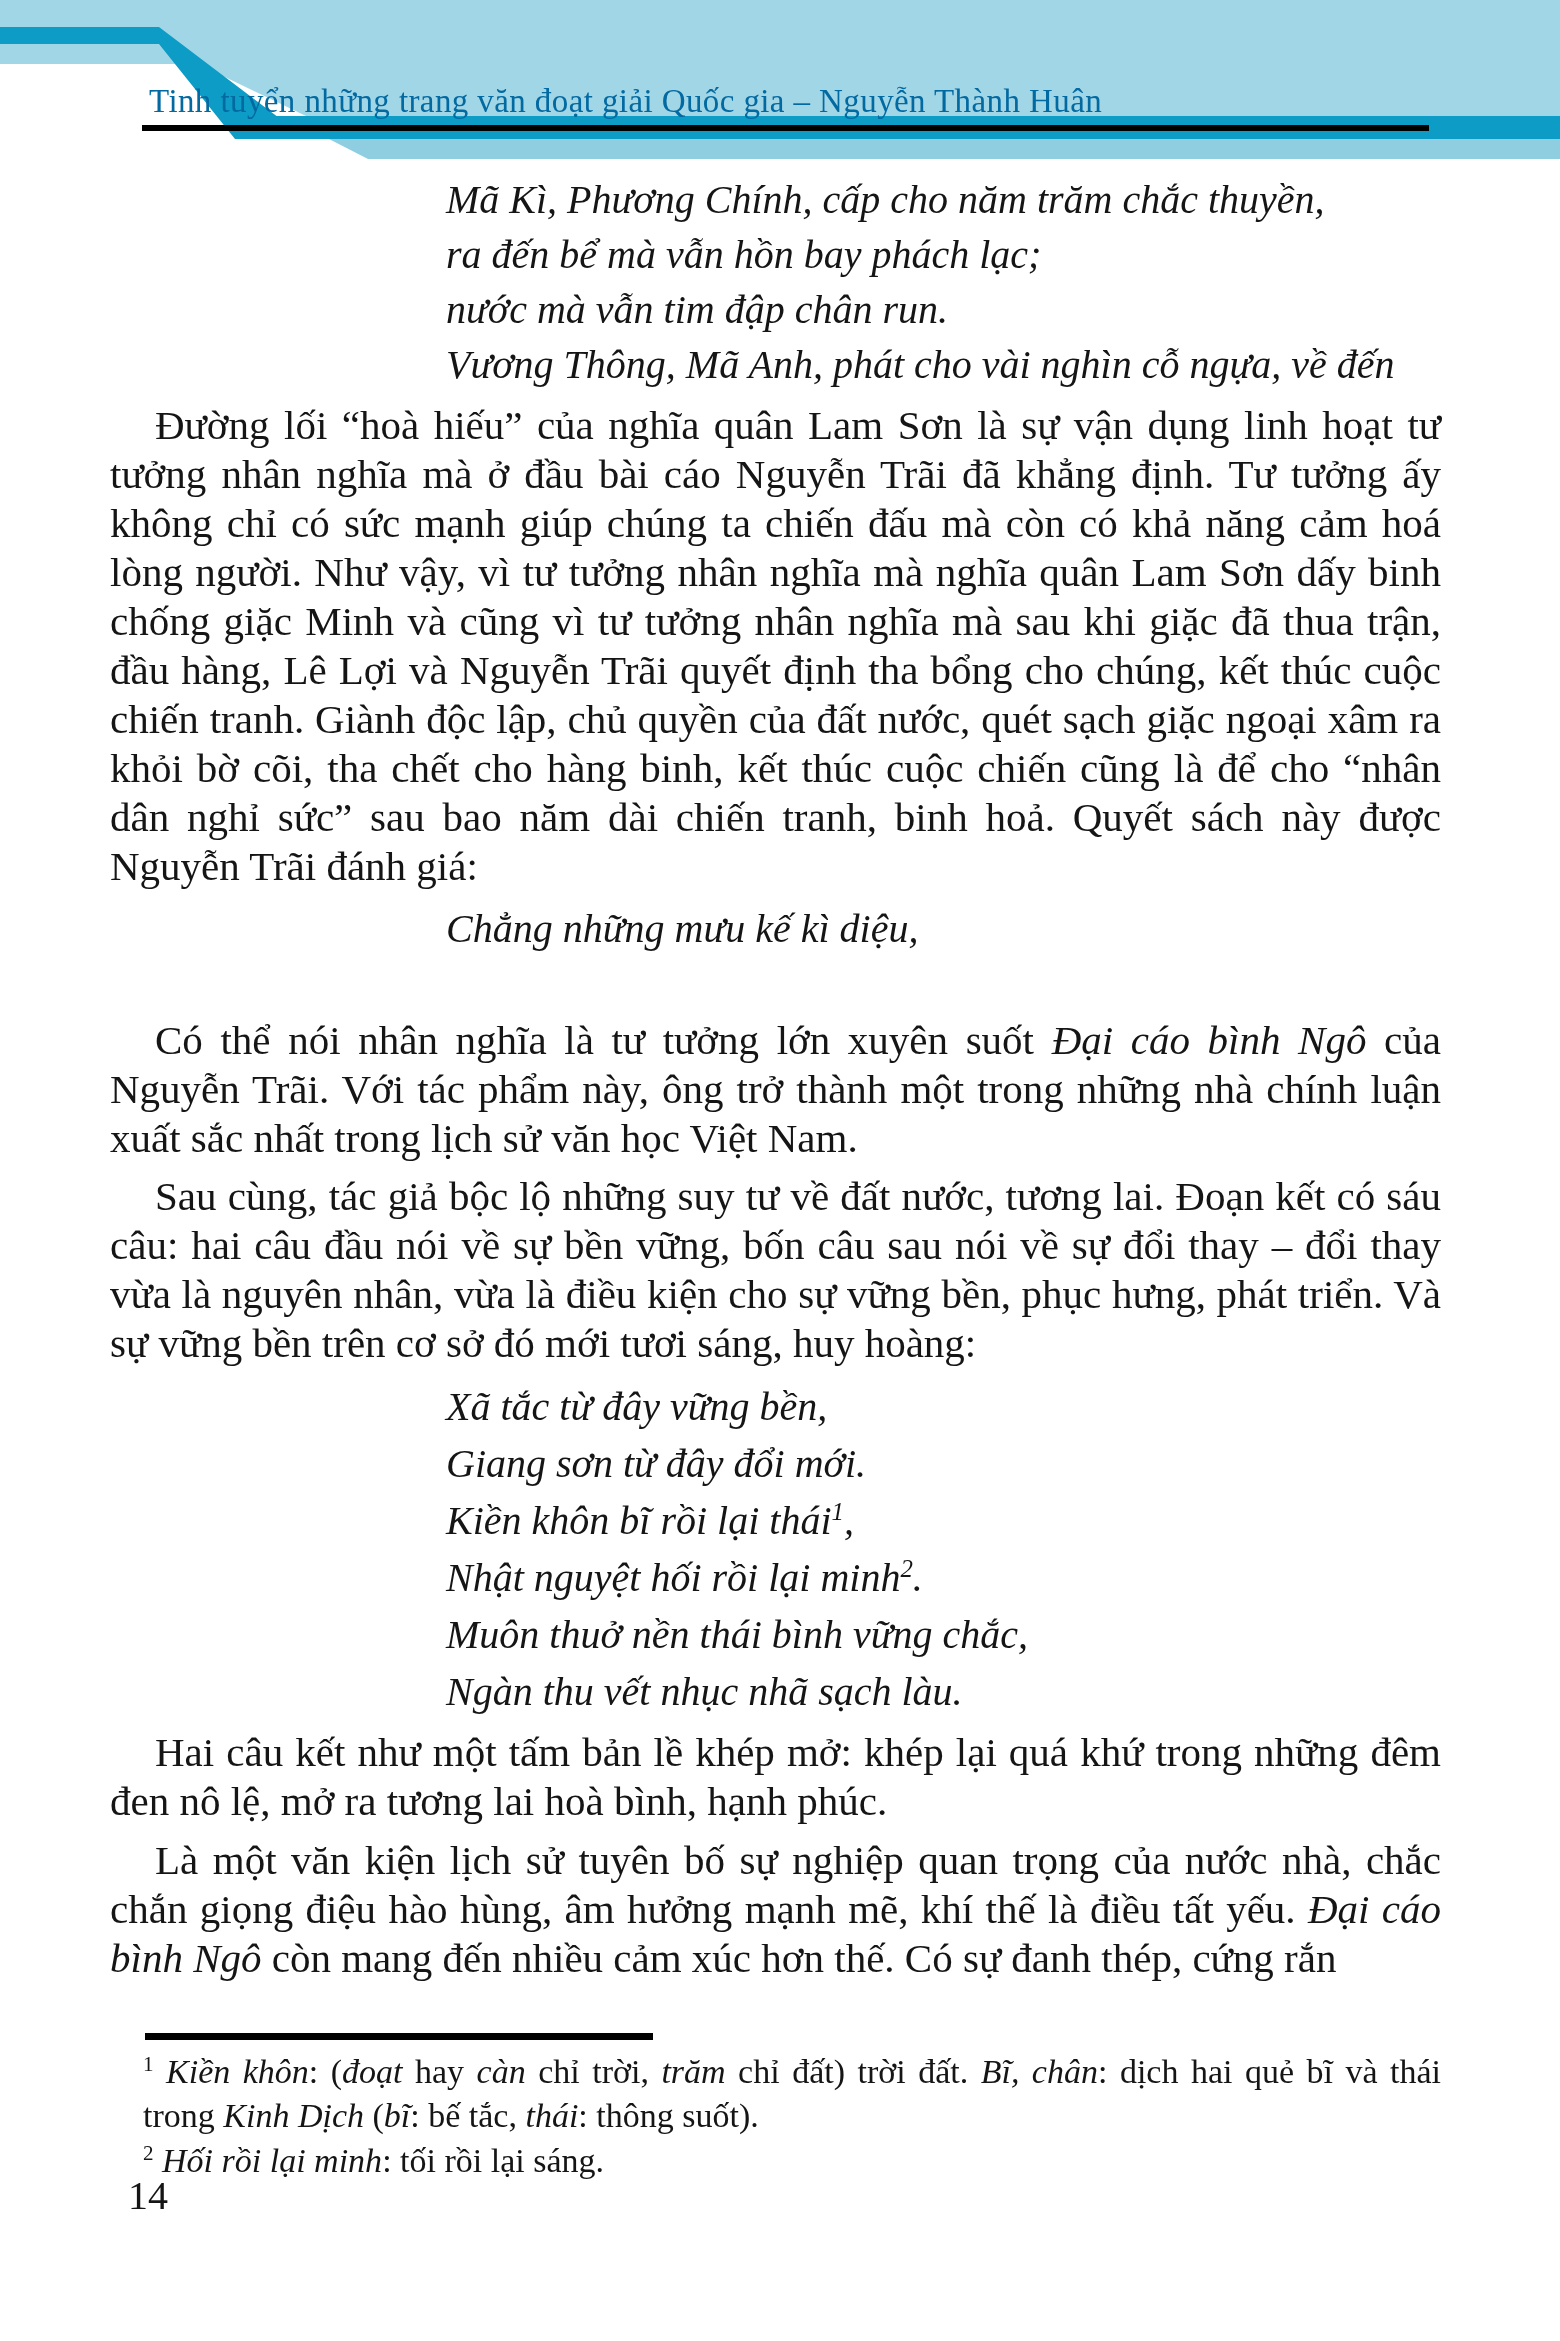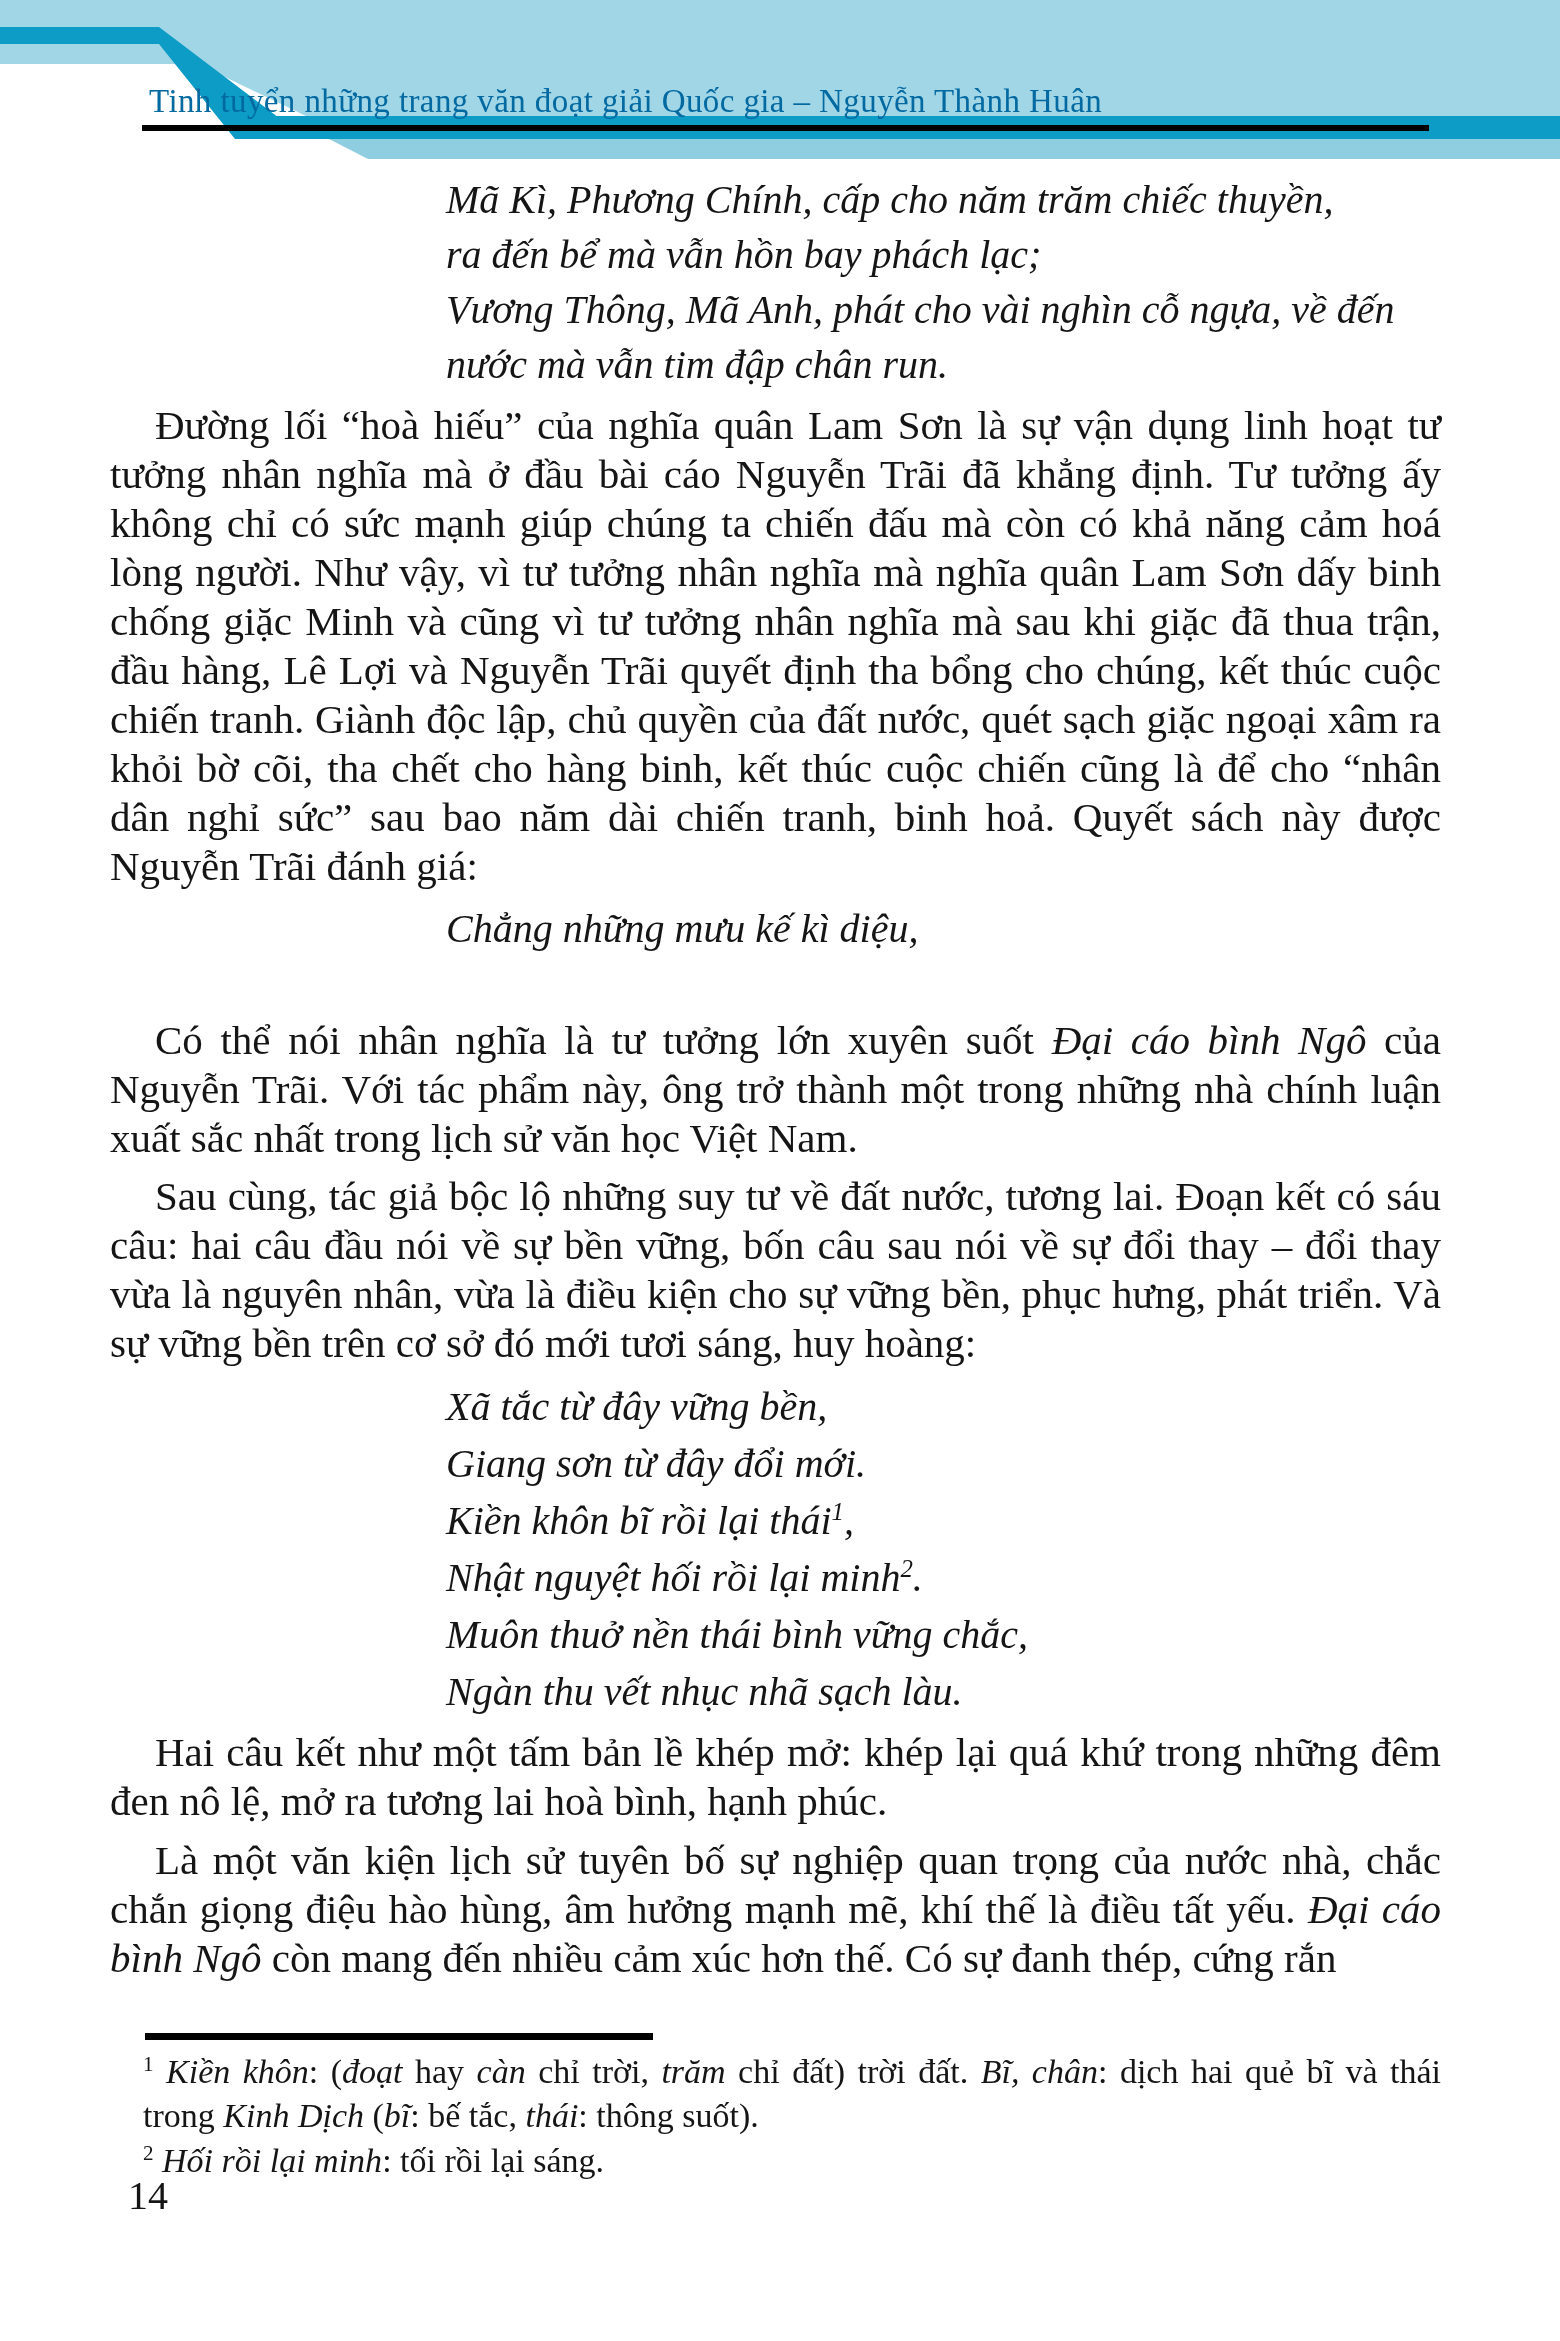--- a/index.html
+++ b/index.html
@@ -60,24 +60,24 @@
   <div class="hdr">
     <div class="shape light-main"></div>
     <div class="shape stripe-below"></div>
     <div class="shape ribbon"></div>
     <div class="shape band"></div>
     <div class="hdr-underline"></div>
     <div class="hdr-title">Tinh tuyển những trang văn đoạt giải Quốc gia – Nguyễn Thành Huân</div>
   </div>
 
   <div class="blk quote" style="top:172px;">
-    <div class="qline"><i>Mã Kì, Phương Chính, cấp cho năm trăm chiếc thuyền,</i></div>
+    <div class="qline"><i>Mã Kì, Phương Chính, cấp cho năm trăm chắc thuyền,</i></div>
     <div class="qline"><i>ra đến bể mà vẫn hồn bay phách lạc;</i></div>
+    <div class="qline"><i>nước mà vẫn tim đập chân run.</i></div>
     <div class="qline"><i>Vương Thông, Mã Anh, phát cho vài nghìn cỗ ngựa, về đến</i></div>
-    <div class="qline"><i>nước mà vẫn tim đập chân run.</i></div>
   </div>
 
   <div class="blk para" style="top:401px;">Đường lối “hoà hiếu” của nghĩa quân Lam Sơn là sự vận dụng linh hoạt tư tưởng nhân nghĩa mà ở đầu bài cáo Nguyễn Trãi đã khẳng định. Tư tưởng ấy không chỉ có sức mạnh giúp chúng ta chiến đấu mà còn có khả năng cảm hoá lòng người. Như vậy, vì tư tưởng nhân nghĩa mà nghĩa quân Lam Sơn dấy binh chống giặc Minh và cũng vì tư tưởng nhân nghĩa mà sau khi giặc đã thua trận, đầu hàng, Lê Lợi và Nguyễn Trãi quyết định tha bổng cho chúng, kết thúc cuộc chiến tranh. Giành độc lập, chủ quyền của đất nước, quét sạch giặc ngoại xâm ra khỏi bờ cõi, tha chết cho hàng binh, kết thúc cuộc chiến cũng là để cho “nhân dân nghỉ sức” sau bao năm dài chiến tranh, binh hoả. Quyết sách này được Nguyễn Trãi đánh giá:</div>
 
   <div class="blk quote" style="top:901px;">
     <div class="qline"><i>Chẳng những mưu kế kì diệu,</i></div>
   </div>
 
   <div class="blk para" style="top:1016px;">Có thể nói nhân nghĩa là tư tưởng lớn xuyên suốt <i>Đại cáo bình Ngô</i> của Nguyễn Trãi. Với tác phẩm này, ông trở thành một trong những nhà chính luận xuất sắc nhất trong lịch sử văn học Việt Nam.</div>
 

